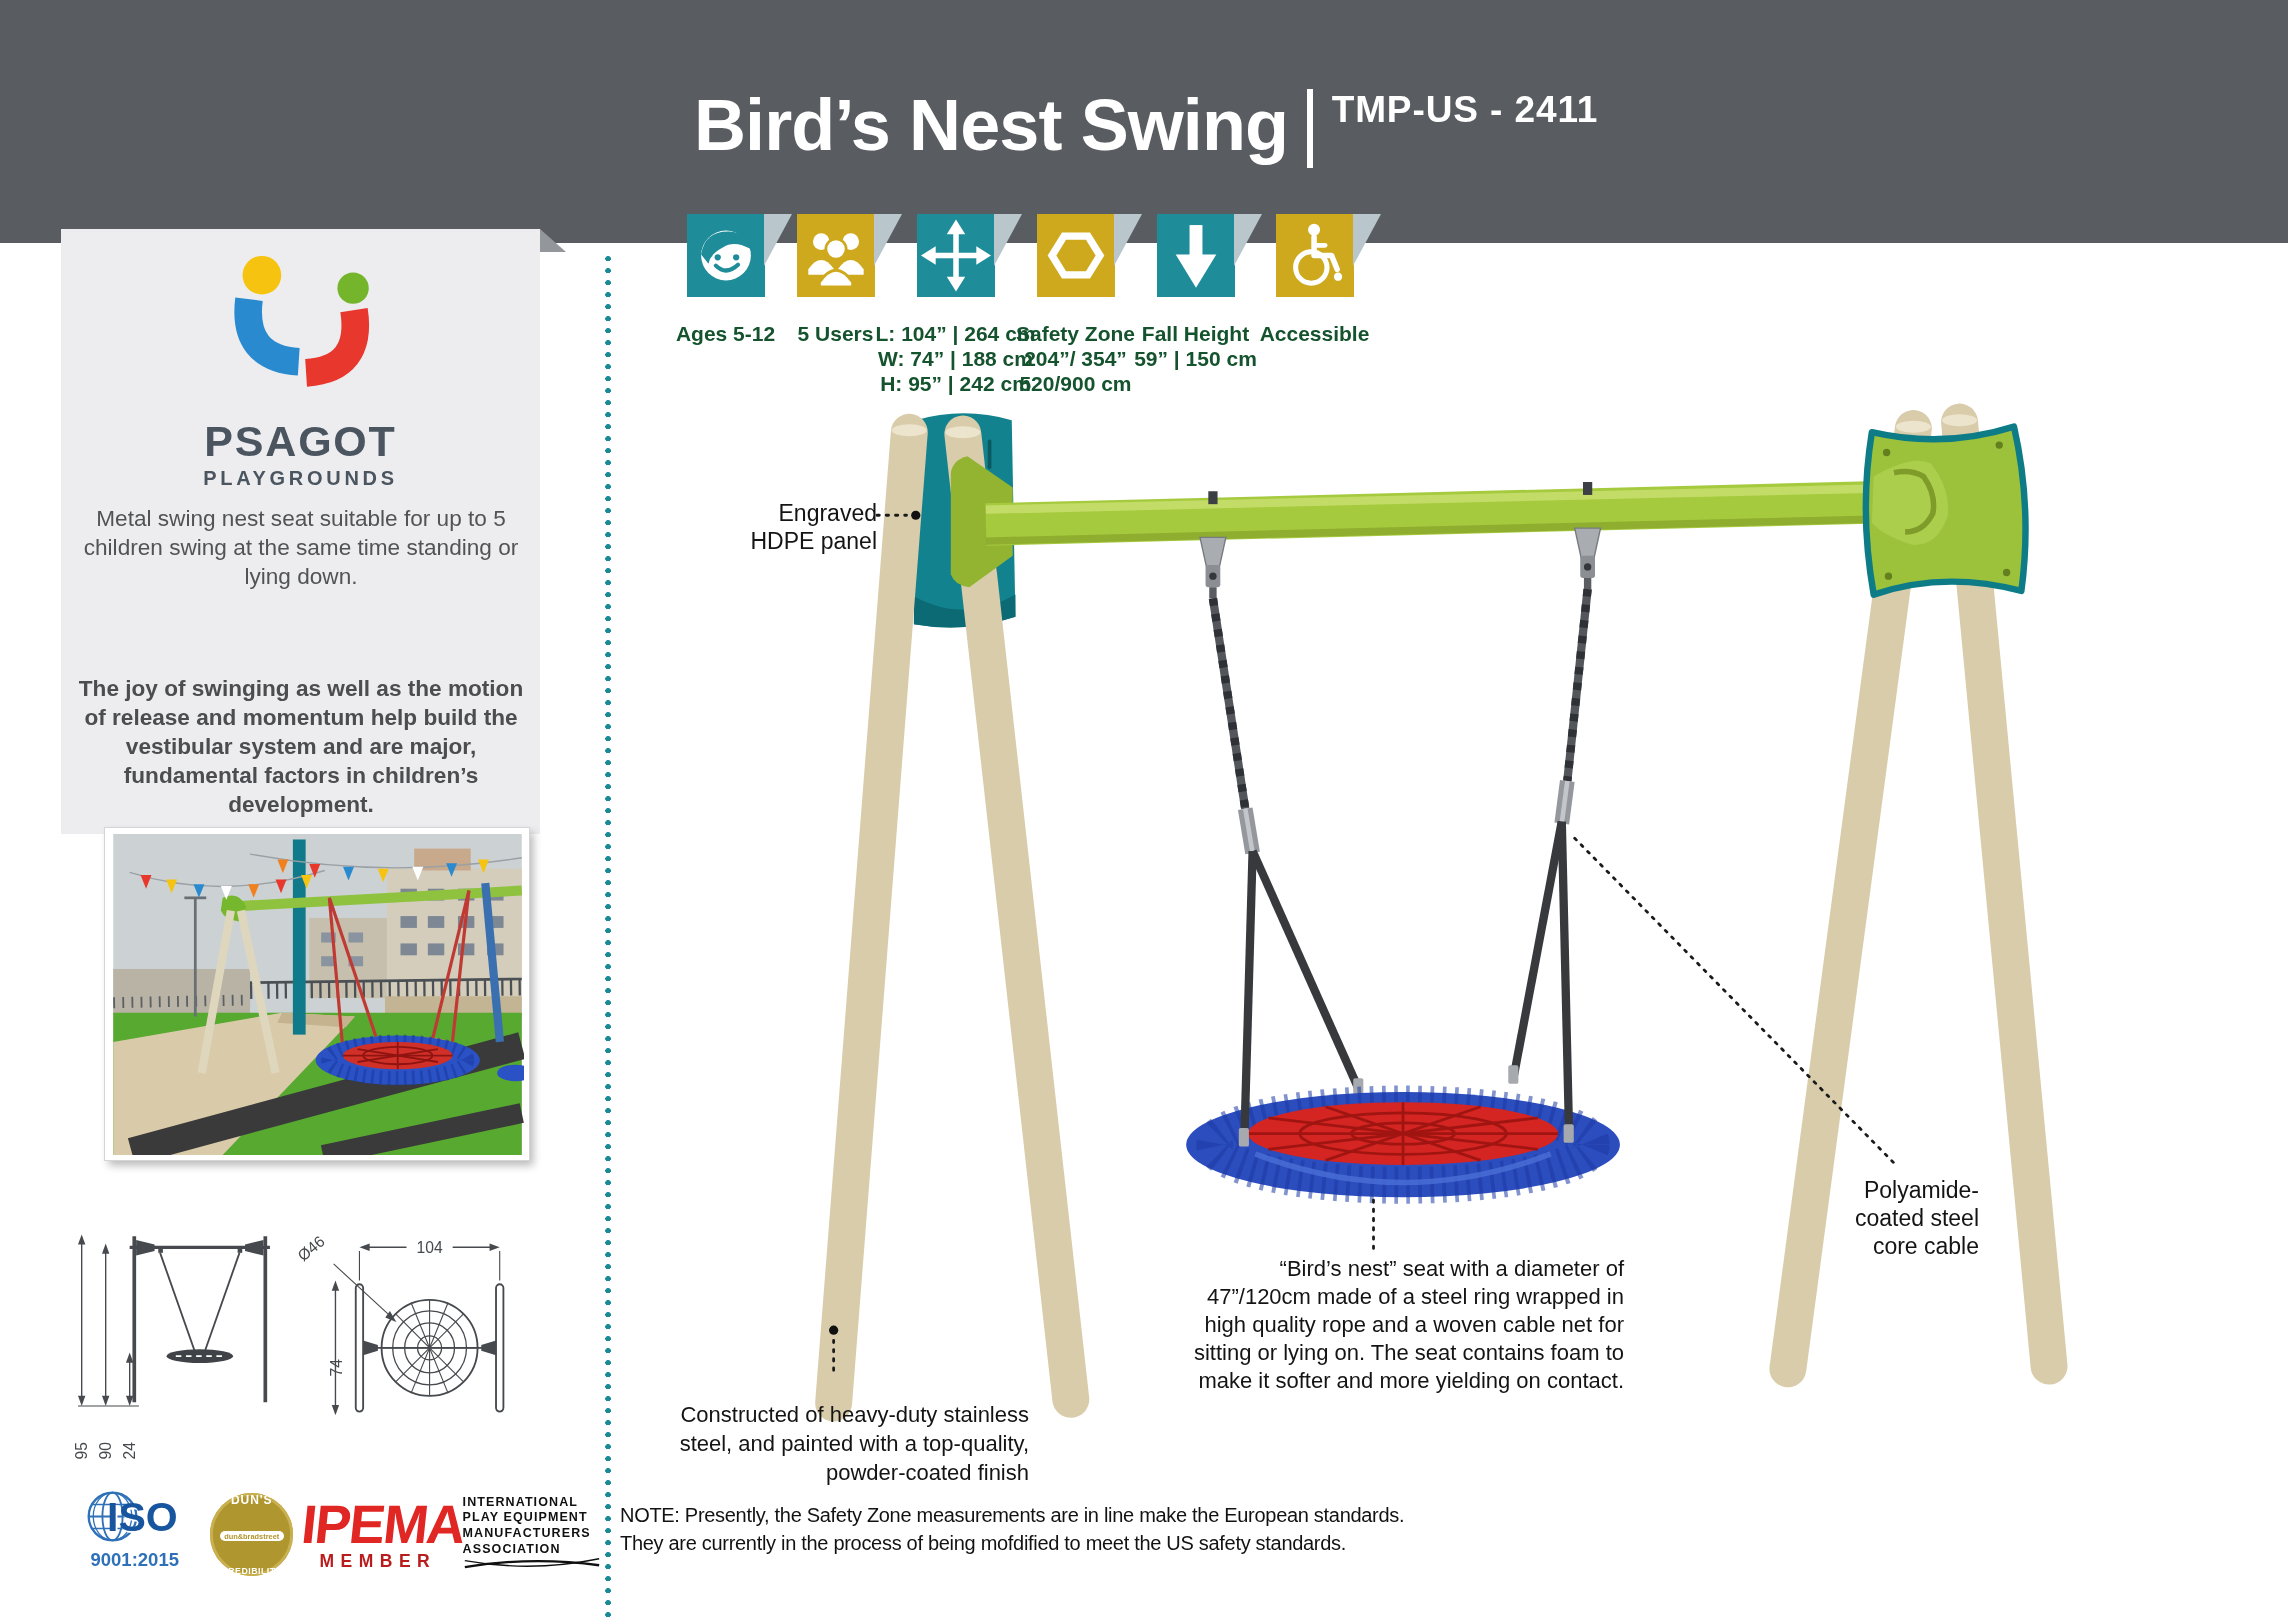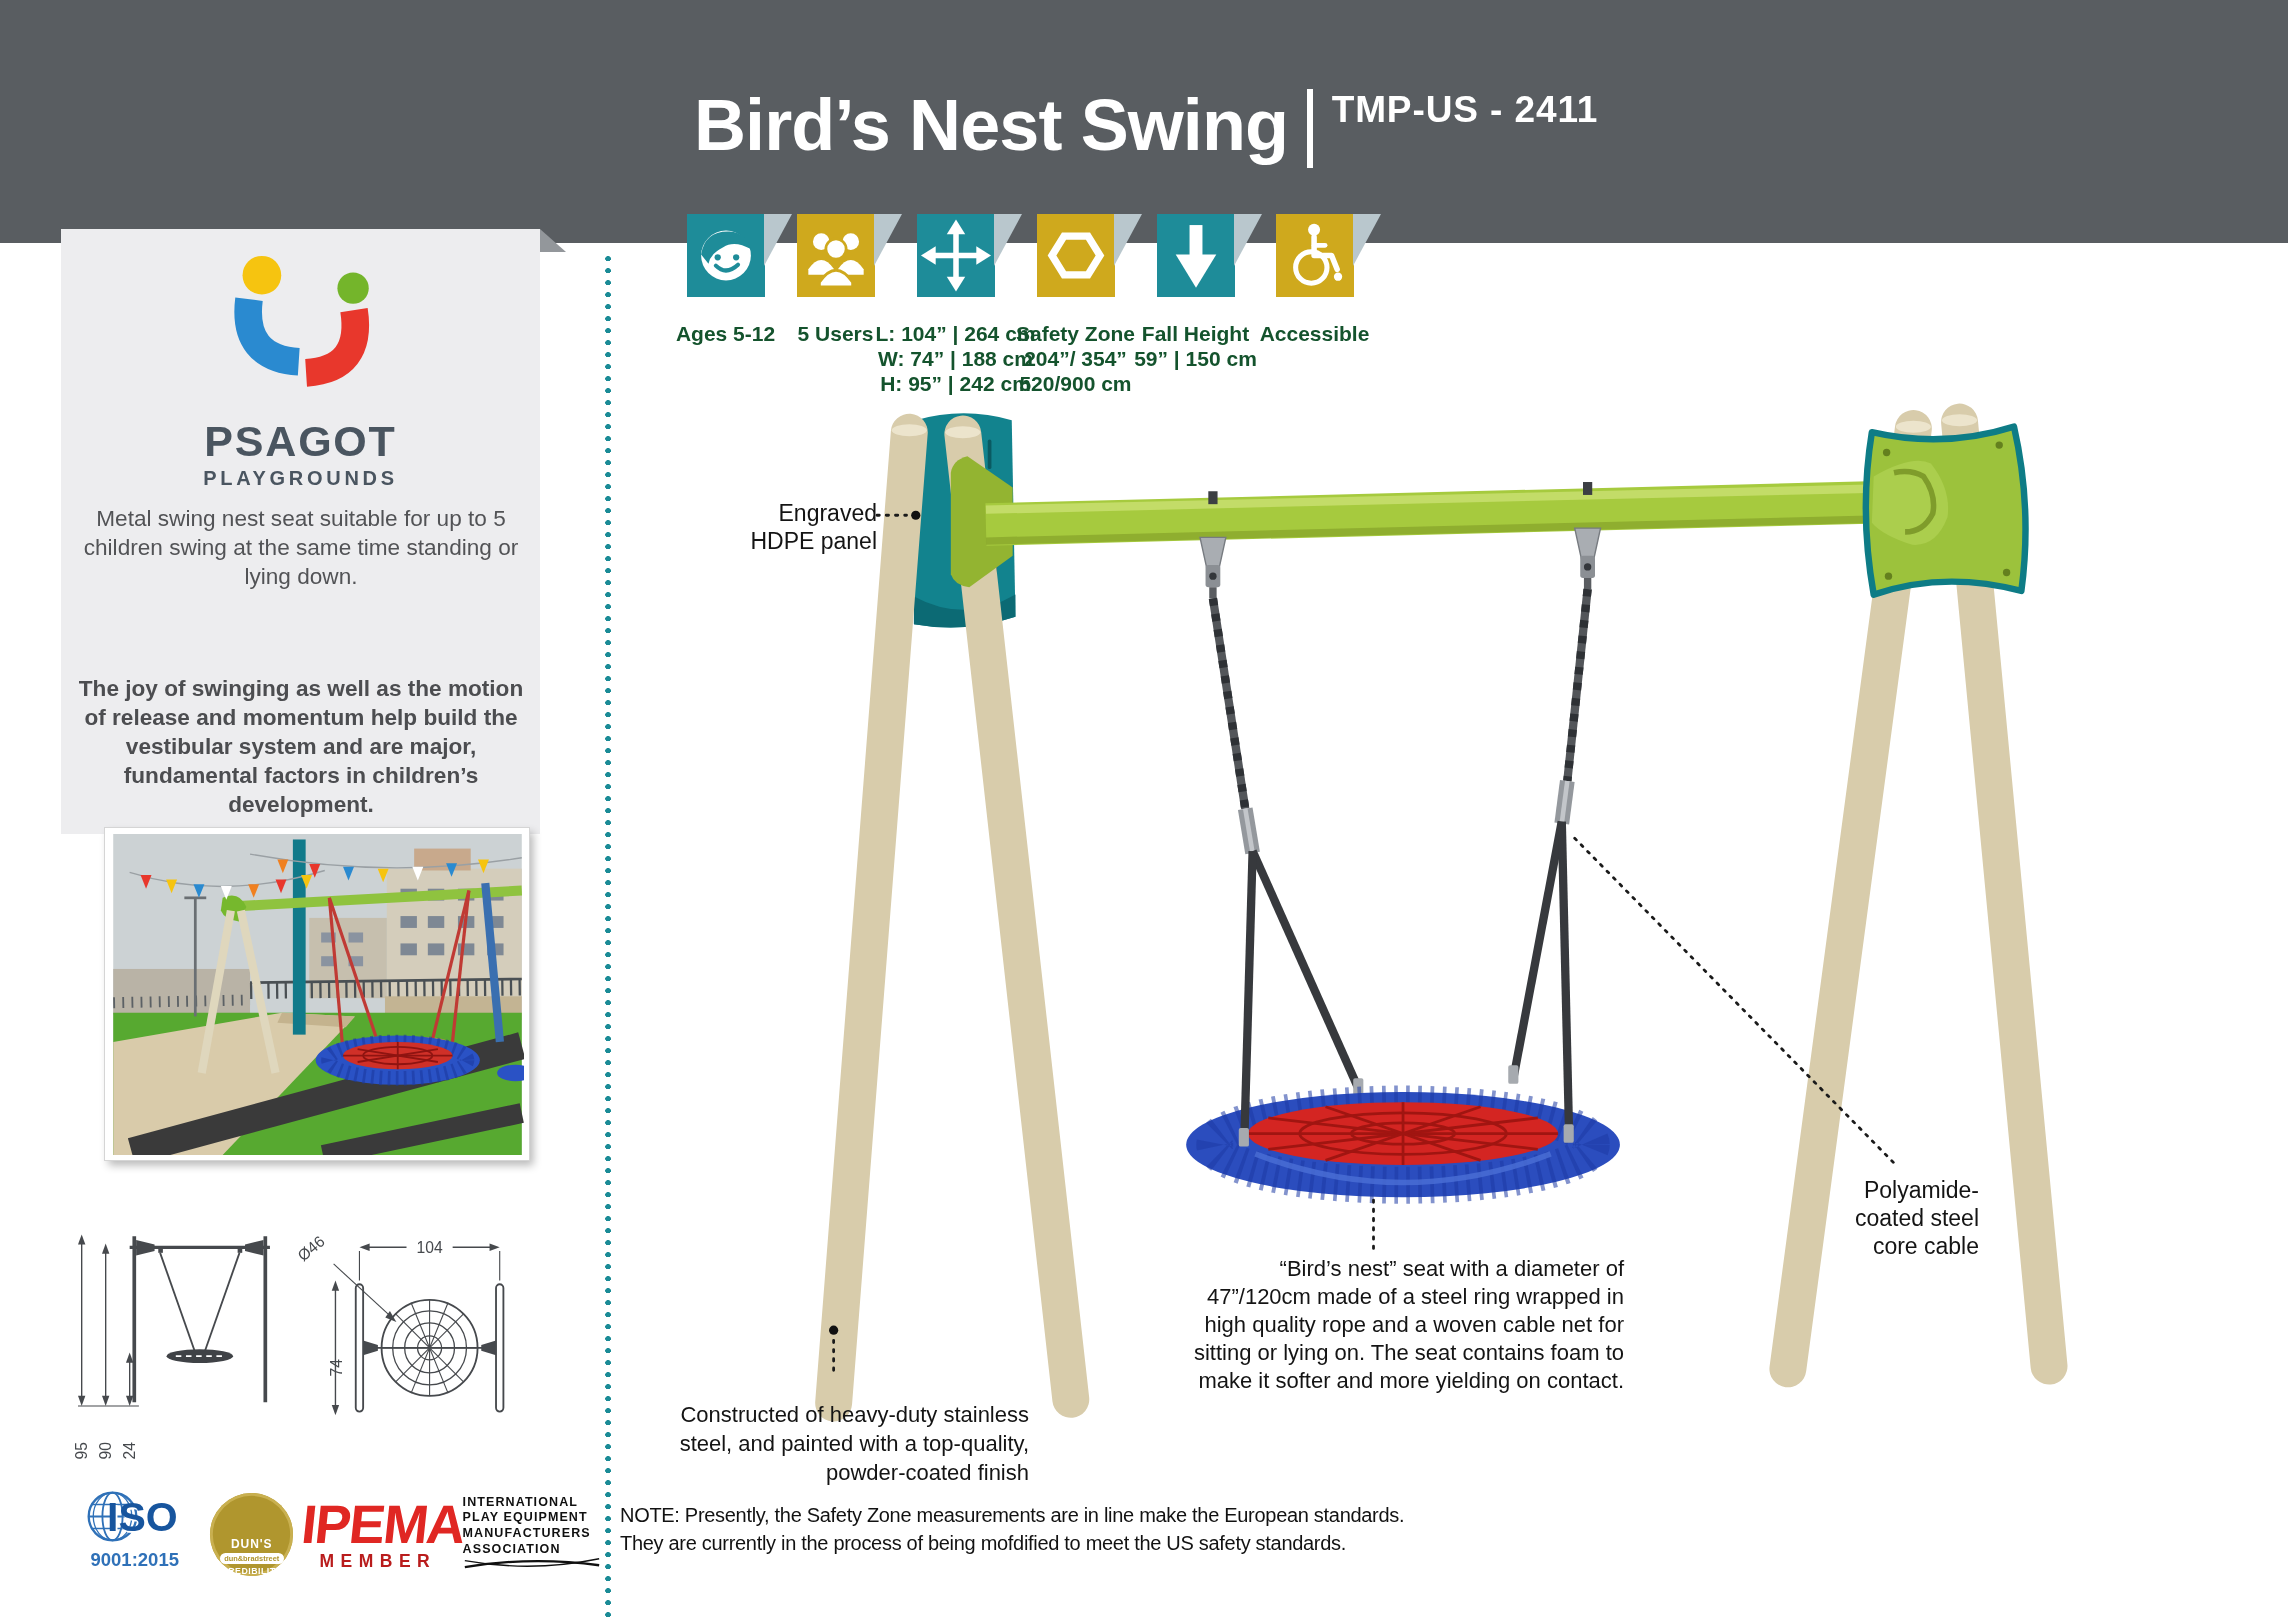--- a/index.html
+++ b/index.html
@@ -55,21 +55,21 @@
              letter-spacing:-0.3px}
 
   
   .certs{position:absolute;left:85px;top:1471px;width:498px;height:126px;display:flex;
          align-items:center;gap:9.2px}
   .cert-iso{position:relative;width:116px;height:102px;flex:none}
   .iso-word{position:absolute;left:22px;top:11px;font-size:41px;font-weight:800;color:#17559e;
             text-shadow:1.8px 1.8px 0 #fff}
   .iso-std{position:absolute;left:5.5px;top:66px;font-size:18.5px;font-weight:700;color:#2f71b8}
   .cert-duns{position:relative;flex:none;width:83px;height:83px;border-radius:50%;background:#b0962e;
-             display:flex;flex-direction:column;align-items:center;justify-content:flex-end;gap:1.8px;
+             display:flex;flex-direction:column;align-items:center;justify-content:space-between;gap:1.8px;
              box-shadow:inset 0 0 0 2.8px #c9b050}
   .duns-l1{font-size:12px;font-weight:800;color:#fff;letter-spacing:0.9px}
   .duns-l2{font-size:7.4px;font-weight:700;color:#b0962e;background:#fff;border-radius:5.5px;padding:0.9px 4.6px}
   .duns-l3{font-size:8.8px;font-weight:800;color:#fff;letter-spacing:0.5px}
   .cert-ipema{position:relative;flex:none;width:151px;text-align:center}
   .ipema-word{font-size:54px;font-weight:800;color:#e02723;letter-spacing:-1.8px;transform:skewX(-6deg);line-height:1}
   .ipema-member{font-size:17.5px;font-weight:800;color:#b91c1c;letter-spacing:6.5px;margin-top:0}
   .cert-assoc{position:relative;flex:none;width:138px}
   .assoc-line{font-size:12.5px;font-weight:800;color:#101010;letter-spacing:1.1px;line-height:15.7px}
 

